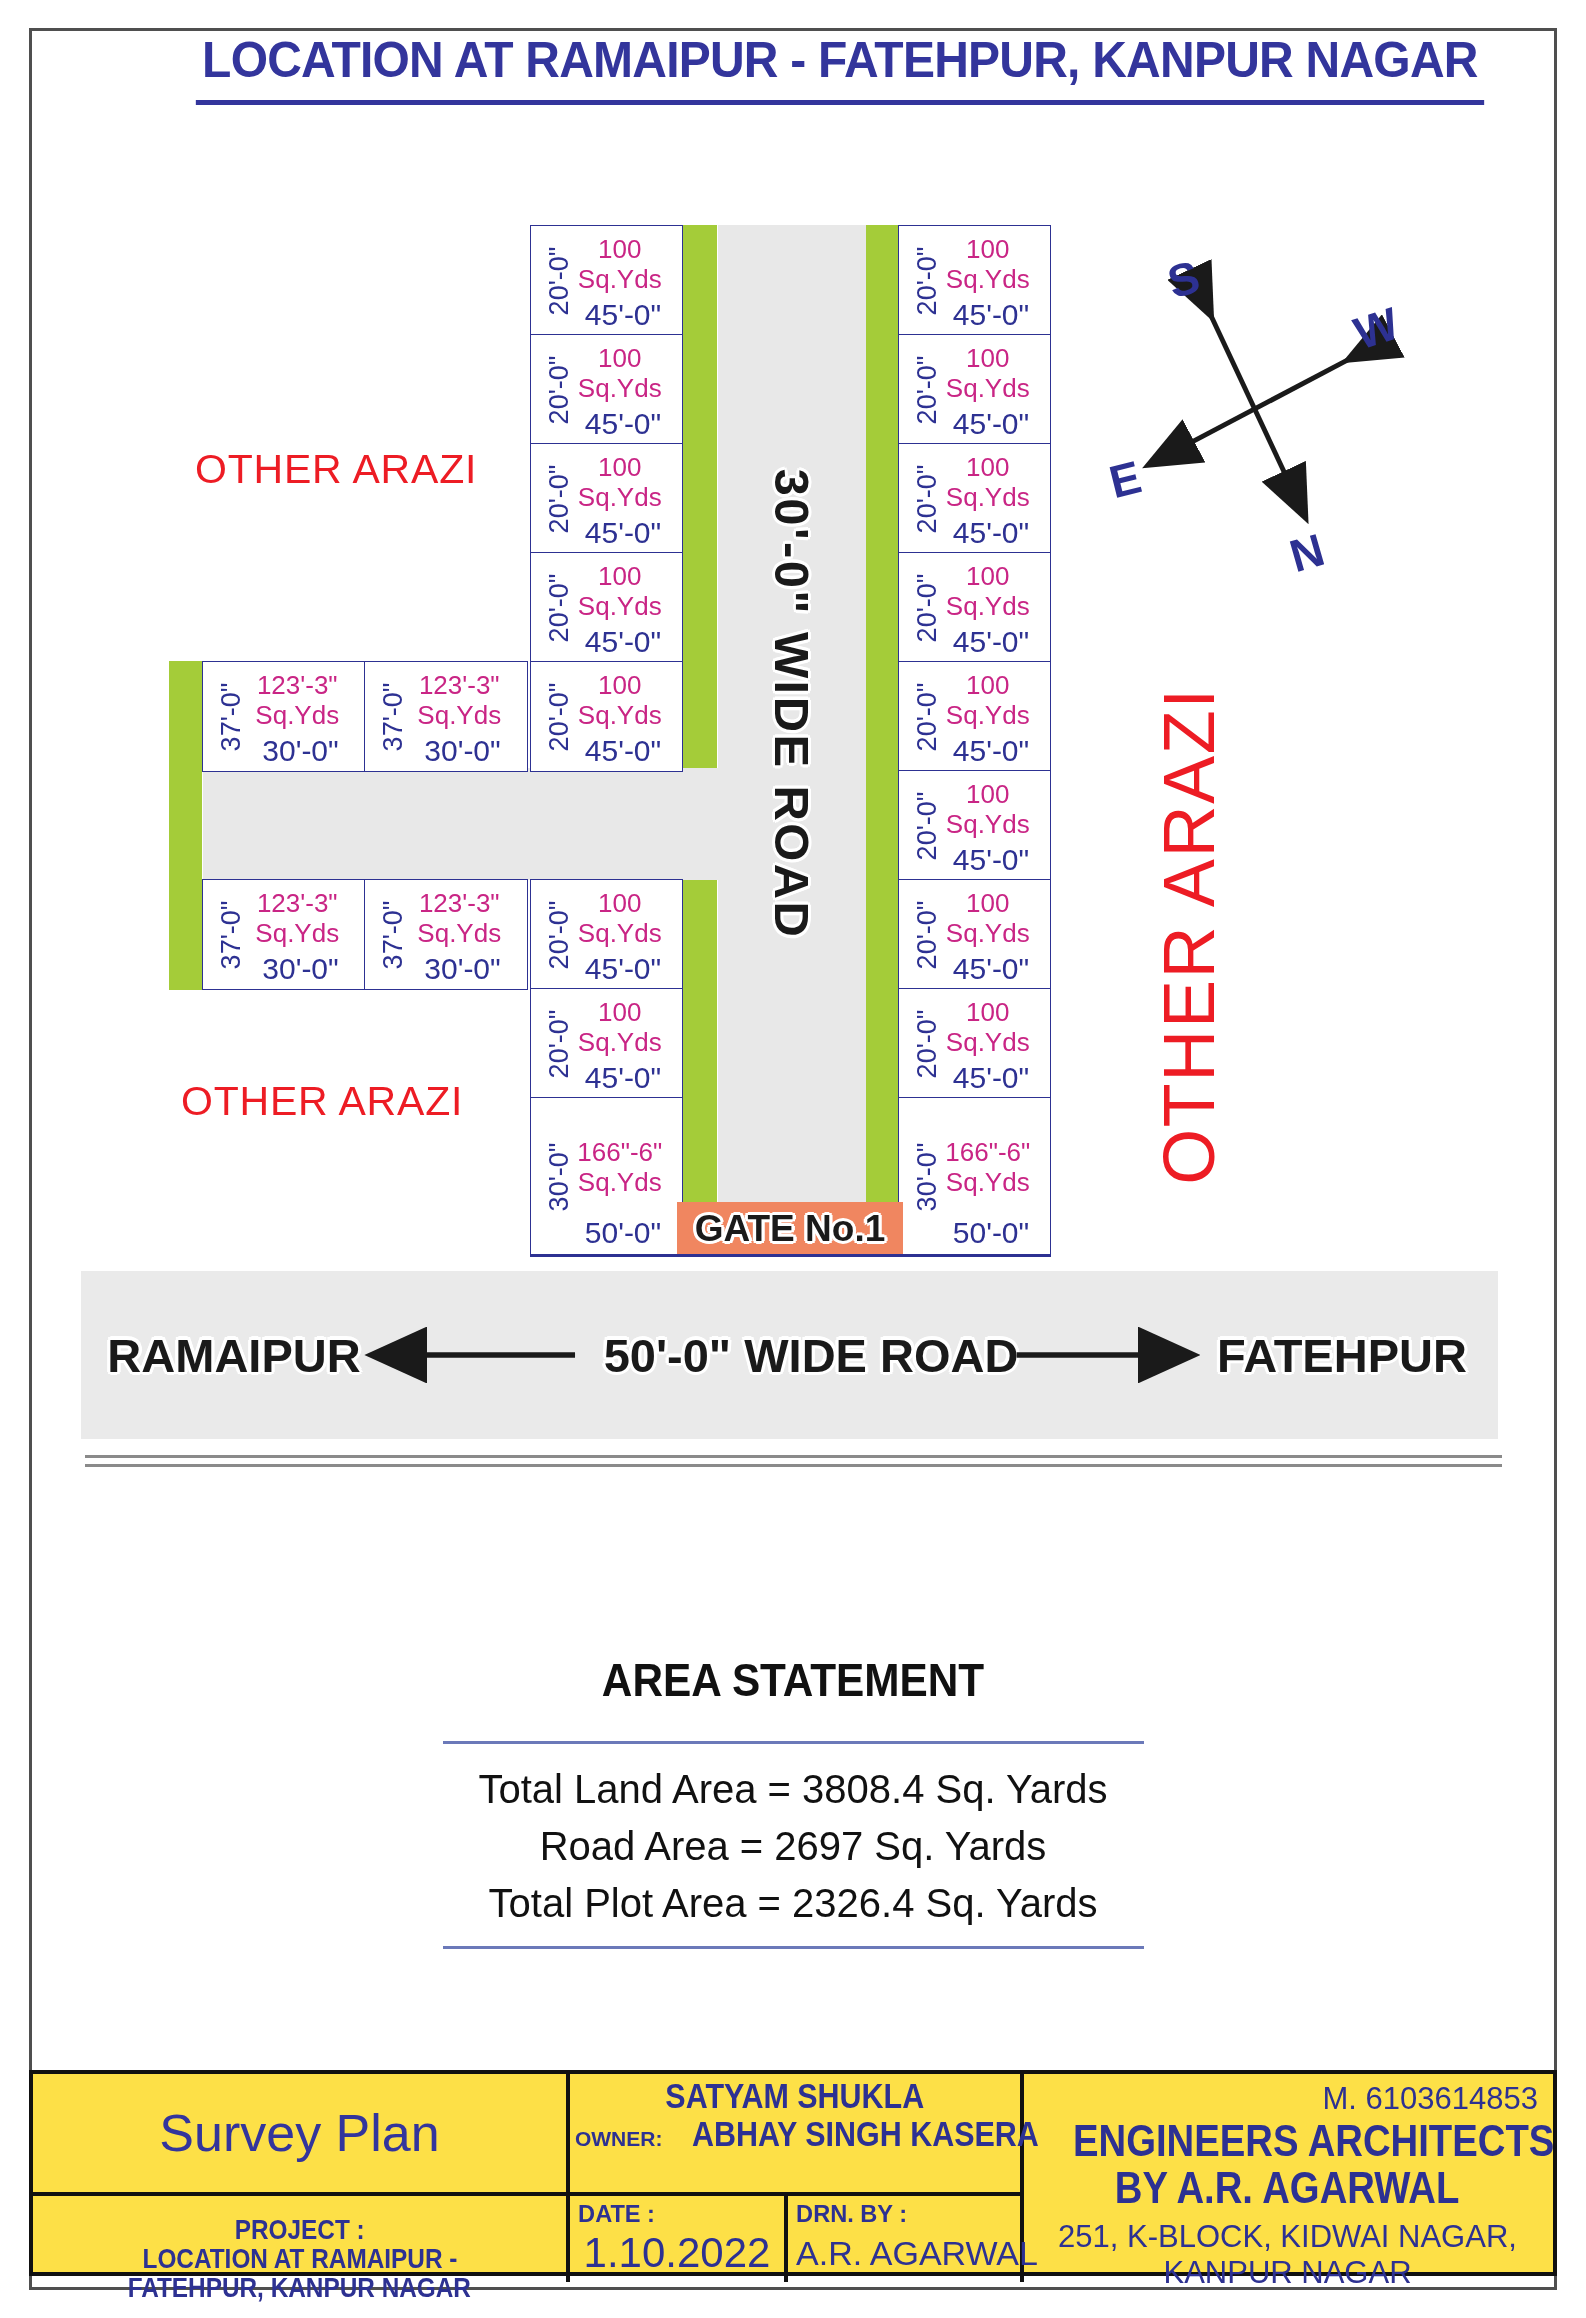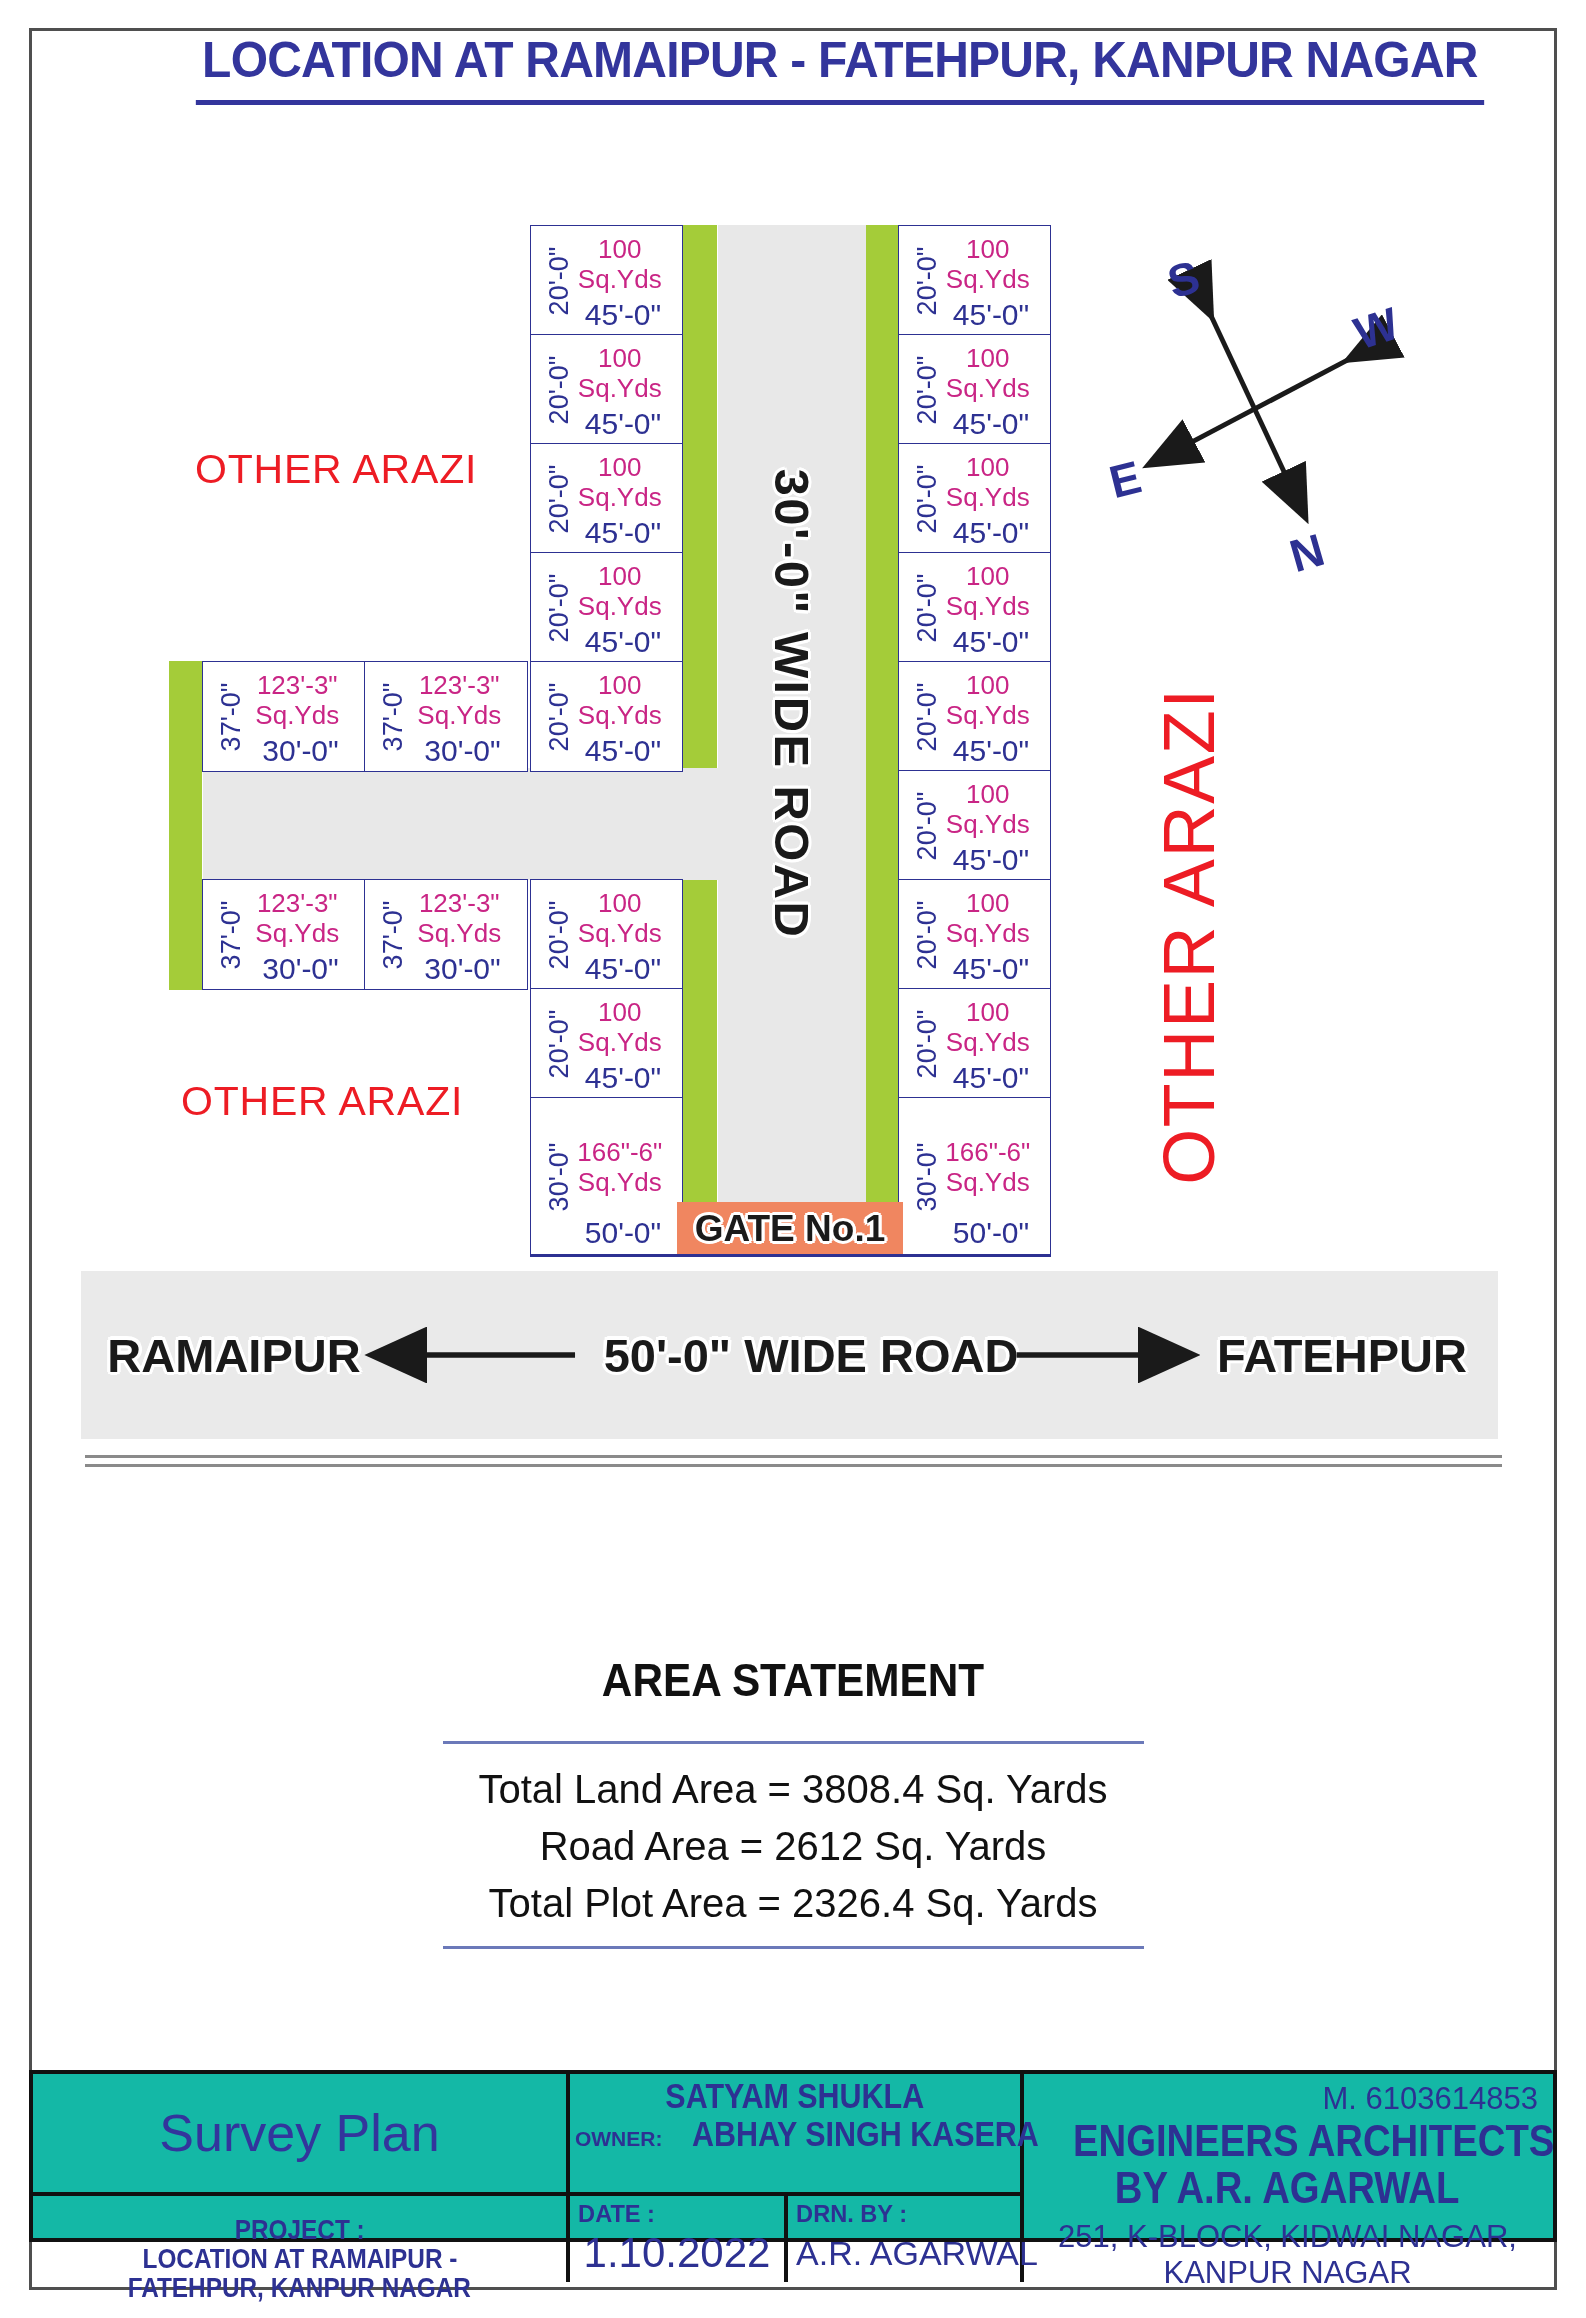--- a/index.html
+++ b/index.html
@@ -56,22 +56,22 @@
   .dline{position:absolute;height:3.3px;background:#8a8a8a;}
 
   
   #as-title{position:absolute;left:793px;top:1652px;transform:translateX(-50%) scaleX(.9);
         font-size:47px;font-weight:bold;color:#111;white-space:nowrap;letter-spacing:0;}
   .as-rule{position:absolute;left:443px;width:701px;height:3.3px;background:#6b79b9;}
   .as-line{position:absolute;left:793px;transform:translateX(-50%);font-size:40px;color:#111;
         white-space:nowrap;}
 
   
-  #ftable{position:absolute;left:29px;top:2070px;width:1528px;height:172px;border:4.9px solid #111;
-          background:#14b8a6;color:#2d3192;}
+  #ftable{position:absolute;left:29px;top:2070px;width:1528px;height:206px;border:4.9px solid #111;
+          background:#fde047;color:#2d3192;}
   .fcell{position:absolute;}
   .br{border-right:4.9px solid #111;}
   .bb{border-bottom:4.9px solid #111;}
   #cell-survey{left:0;top:0;width:537px;height:122px;display:flex;align-items:center;justify-content:center;}
   #cell-survey span{font-size:52px;color:#33359c;}
   #cell-project{left:0;top:122px;width:537px;height:86px;text-align:center;
         font-size:28px;font-weight:bold;line-height:29px;padding-top:19px;}
   #cell-owner{left:537px;top:0;width:454px;height:122px;padding:3.3px 4.9px;text-align:center;}
   #owner-line1{white-space:nowrap;}
   #cell-owner .oname{font-size:35px;font-weight:bold;line-height:38px;}
@@ -251,21 +251,21 @@
         <path d="M0,0 L11,5 L0,10 z" fill="#1a1a1a"></path>
       </marker>
     </defs>
   </svg>
   <div class="dline" style="left:85px;top:1455px;width:1417px"></div>
   <div class="dline" style="left:85px;top:1464px;width:1417px"></div>
 
   <div id="as-title">AREA STATEMENT</div>
   <div class="as-rule" style="top:1741px"></div>
   <div class="as-line" style="top:1767px">Total Land Area = 3808.4 Sq. Yards</div>
-  <div class="as-line" style="top:1824px">Road Area = 2612 Sq. Yards</div>
+  <div class="as-line" style="top:1824px">Road Area = 2697 Sq. Yards</div>
   <div class="as-line" style="top:1881px">Total Plot Area = 2326.4 Sq. Yards</div>
   <div class="as-rule" style="top:1946px"></div>
 
   <div id="ftable">
     <div id="cell-survey" class="fcell br bb">
       <span>Survey Plan</span>
     </div>
     <div id="cell-project" class="fcell br">
       <span class="cond">PROJECT :</span><br>
       <span class="cond">LOCATION AT RAMAIPUR -</span><br>

